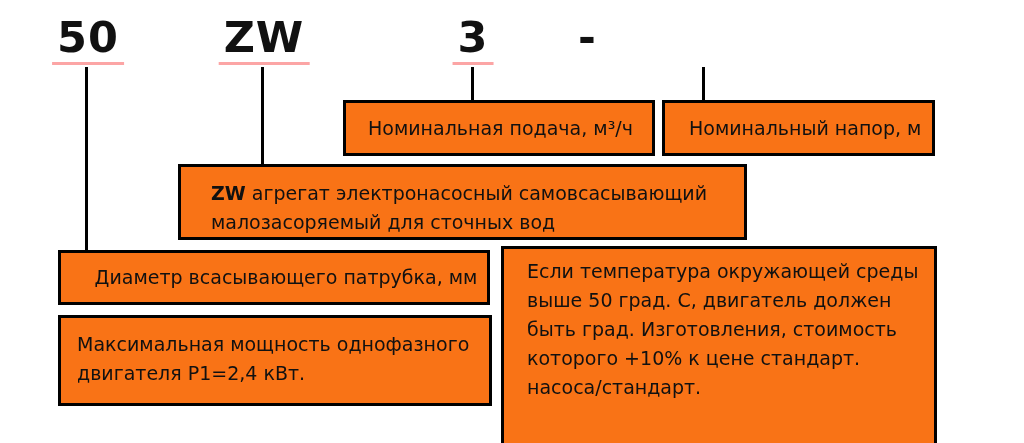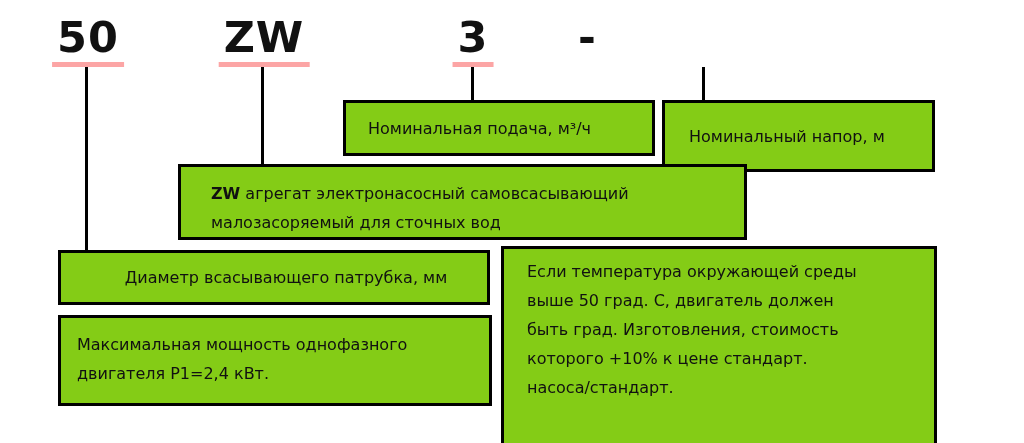--- a/index.html
+++ b/index.html
@@ -18,21 +18,21 @@
   }
   
   .code-part {
     position: absolute;
     top: 12px;
     transform: translateX(-50%);
     font-size: 43px;
     font-weight: bold;
     line-height: 50px;
     letter-spacing: 1px;
-    border-bottom: 5px solid #fca5a5;
+    border-bottom: 3px solid #fca5a5;
     padding: 0 5px;
     white-space: nowrap;
   }
   .code-sep {
     position: absolute;
     top: 12px;
     transform: translateX(-50%);
     font-size: 43px;
     font-weight: bold;
     line-height: 50px;
@@ -46,30 +46,30 @@
   }
   #conn-size  { left: 85px;  top: 67px; height: 183px; }
   #conn-series{ left: 261px; top: 67px; height: 97px;  }
   #conn-flow  { left: 471px; top: 67px; height: 33px;  }
   #conn-head  { left: 702px; top: 67px; height: 33px;  }
   
   .box {
     position: absolute;
     box-sizing: border-box;
     border: 3px solid #000000;
-    background: #84cc16;
-    font-size: 16px;
+    background: #f97316;
+    font-size: 19px;
     line-height: 29px;
   }
   .box.center-v {
     display: flex;
     align-items: center;
   }
   #box-flow     { left: 343px; top: 100px; width: 312px; height: 56px;  padding-left: 22px; }
-  #box-head     { left: 662px; top: 100px; width: 273px; height: 72px;  padding-left: 24px; }
+  #box-head     { left: 662px; top: 100px; width: 273px; height: 56px;  padding-left: 24px; }
   #box-series   { left: 178px; top: 164px; width: 569px; height: 76px;  padding: 12px 13px 0 30px; }
   #box-diameter { left: 58px;  top: 250px; width: 432px; height: 55px;  padding-left: 24px; justify-content: center; }
   #box-power    { left: 58px;  top: 315px; width: 434px; height: 91px;  padding: 12px 8px 0 16px; }
   #box-temp     { left: 501px; top: 246px; width: 436px; height: 202px; padding: 8px 8px 0 23px; }
   .bold { font-weight: bold; }
   .line { white-space: nowrap; }
 </style>
 </head>
 <body>
 

